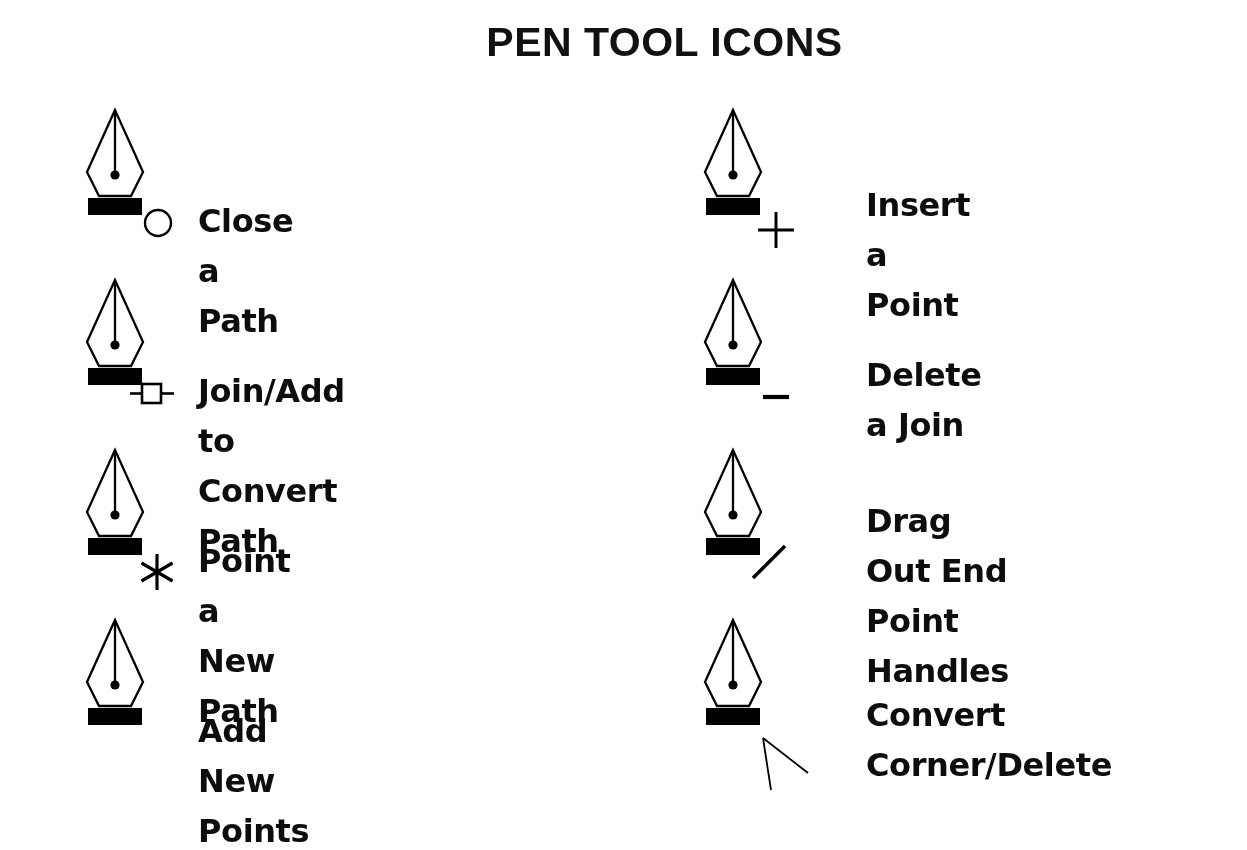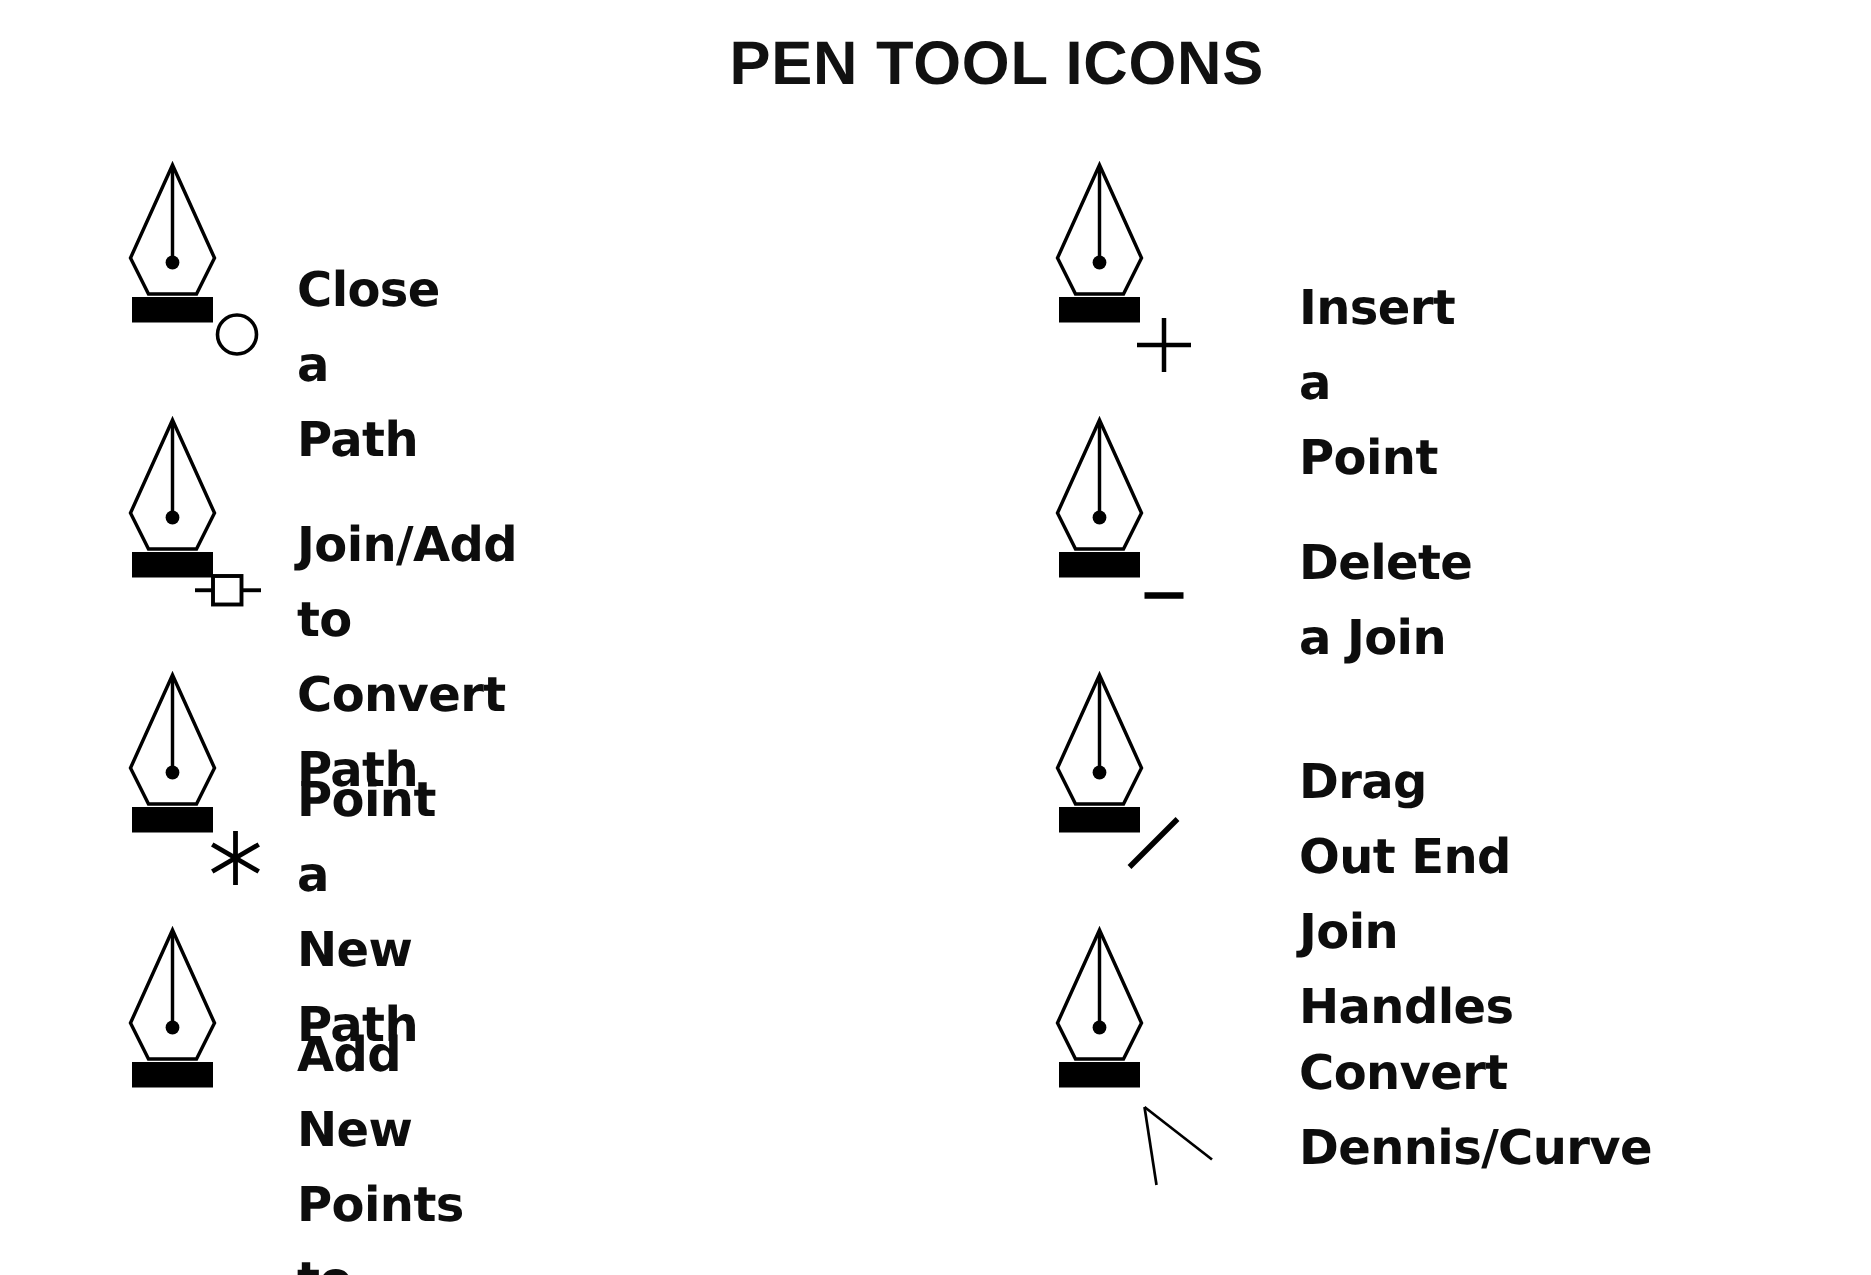--- a/index.html
+++ b/index.html
@@ -62,21 +62,21 @@
     font-family: "DejaVu Sans", sans-serif;
     font-weight: bold;
     font-size: 32px;
     line-height: 50px;
     letter-spacing: -0.4px;
     color: #0d0d0d;
     white-space: pre-line;
   }
 
   
-  .label-left  { left: 113px; top: 60px; }
+  .label-left  { left: 113px; top: 88px; }
   .label-right { left: 128px; top: 72px; margin-left: 35px; }
   .label-right.two-line { top: 48px; }
 
   svg { display: block; overflow: visible; }
 </style>
 </head>
 <body>
 
 <div id="page">
 
@@ -189,34 +189,34 @@
         <path d="M30,2 L2,64 L14,88 L46,88 L58,64 Z" fill="none" stroke="#000" stroke-width="2.3" stroke-linejoin="miter"></path>
         <line x1="30" y1="4" x2="30" y2="64" stroke="#000" stroke-width="2.3"></line>
         <circle cx="30" cy="67" r="4.6" fill="#000"></circle>
         <rect x="3" y="90" width="54" height="17" fill="#000"></rect>
       </svg>
       <svg class="badge" width="70" height="60" style="position:absolute; left:44px; top:92px;">
         <line x1="6" y1="38" x2="38" y2="6" stroke="#000" stroke-width="3.6"></line>
       </svg>
     </div>
     <div class="label label-right two-line">Drag Out End
-Join Handles</div>
+Point Handles</div>
   </div>
 
   <div class="entry" style="left:703px; top:618px;">
     <div class="glyph">
       <svg width="115" height="140" viewBox="0 0 115 140" aria-hidden="true">
         <path d="M30,2 L2,64 L14,88 L46,88 L58,64 Z" fill="none" stroke="#000" stroke-width="2.3" stroke-linejoin="miter"></path>
         <line x1="30" y1="4" x2="30" y2="64" stroke="#000" stroke-width="2.3"></line>
         <circle cx="30" cy="67" r="4.6" fill="#000"></circle>
         <rect x="3" y="90" width="54" height="17" fill="#000"></rect>
       </svg>
       <svg class="badge" width="90" height="90" style="position:absolute; left:46px; top:108px;">
         <g fill="none" stroke="#000" stroke-width="1.8" stroke-linecap="butt">
           <path d="M14,12 L22,64"></path>
           <path d="M14,12 L59,47"></path>
         </g>
       </svg>
     </div>
-    <div class="label label-right">Convert Dennis/Curve</div>
+    <div class="label label-right">Convert Corner/Delete</div>
   </div>
 
 </div>
 
 </body></html>

